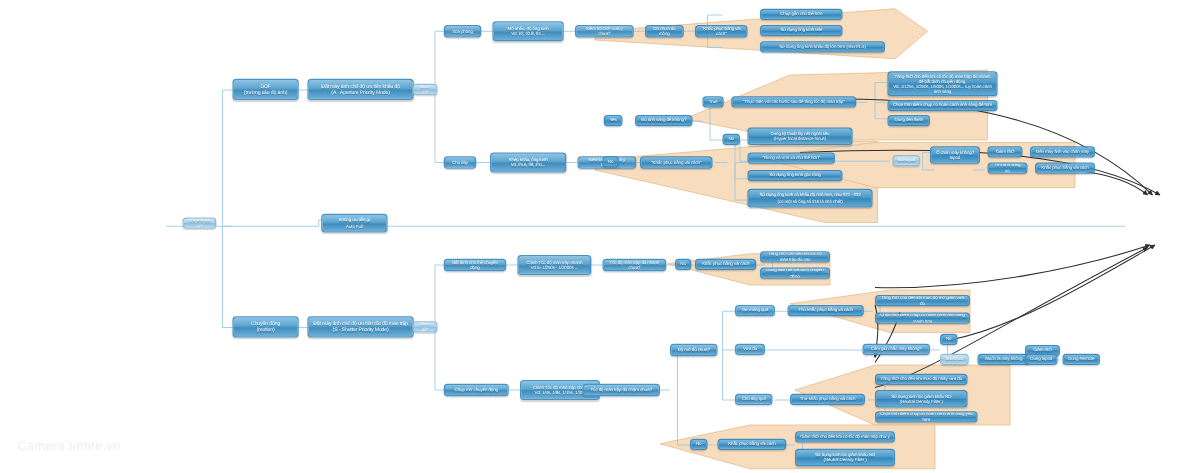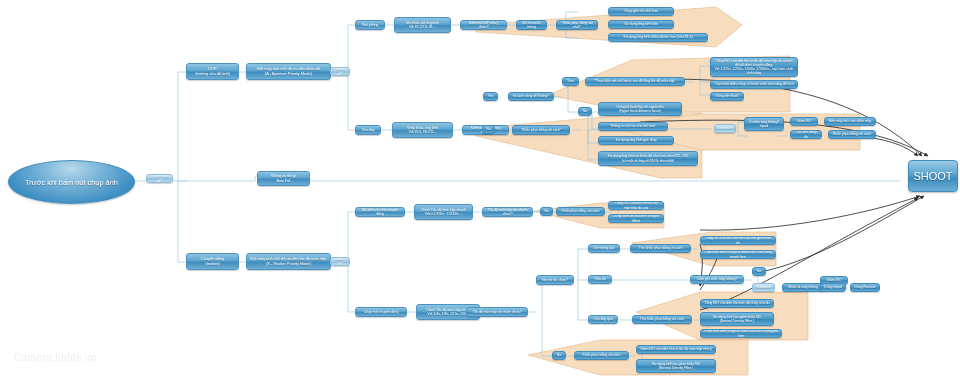--- a/index.html
+++ b/index.html
@@ -213,23 +213,21 @@
       <path d="M640,122 C780,116 872,124 928,156"></path>
       <path d="M860,136 C890,140 906,146 918,156"></path>
       <path d="M700,230 C780,232 866,214 920,196"></path>
       <path d="M760,272 C812,262 872,226 924,196"></path>
       <path d="M700,290 C712,272 716,262 720,250"></path>
       <path d="M700,310 C740,300 800,260 918,198"></path>
       <path d="M700,244 C704,258 702,272 700,286"></path>
     </g>
   </svg>
 
-  <div id="root">Trước khi bấm nút chụp ảnh</div>
-
-  <div id="shoot">SHOOT</div>
+
 
   <div class="node pale sm" style="left:146px;top:174px;width:27px;height:9px;">Ưu tiên cái gì?</div>
 
   <div class="node md" style="left:186px;top:63px;width:53px;height:17px;">DOF
 (trường sâu độ ảnh)</div>
   <div class="node md" style="left:246px;top:63px;width:85px;height:17px;">Đặt máy ảnh chế độ ưu tiên khẩu độ
 (A - Aperture Priority Mode)</div>
   <div class="node pale sm" style="left:330px;top:67px;width:20px;height:9px;">Muốn gì?</div>
 
   <div class="node sm" style="left:355px;top:20px;width:30px;height:10px;">Xoá phông</div>

